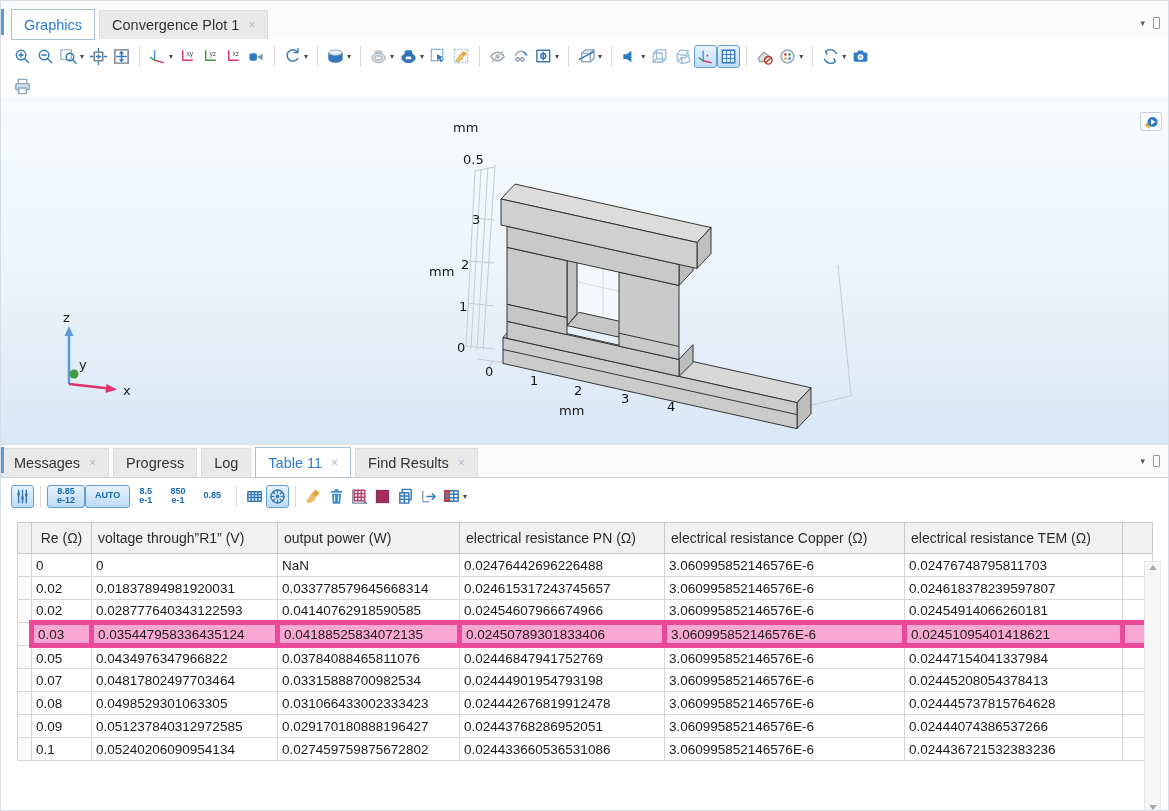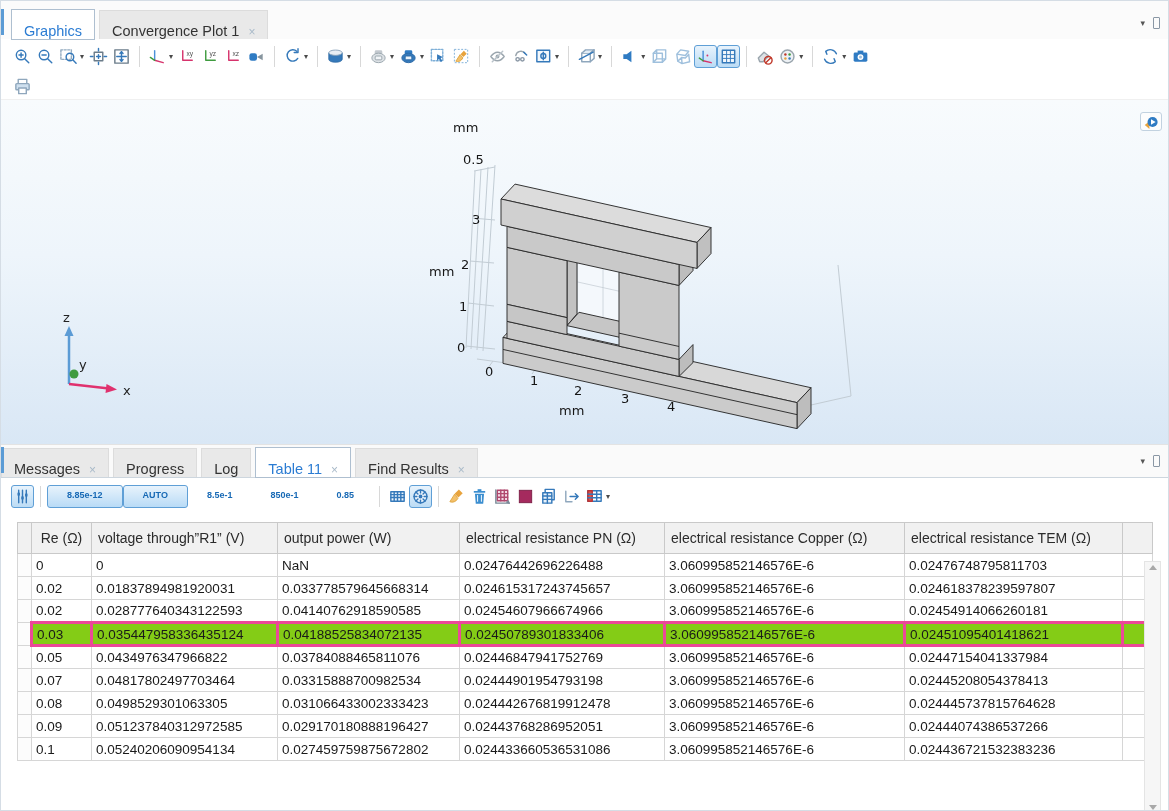--- a/index.html
+++ b/index.html
@@ -3,39 +3,39 @@
 <meta charset="utf-8">
 <style>
   *{box-sizing:border-box;margin:0;padding:0}
   body{font-family:"Liberation Sans",sans-serif;background:#fff}
   #app{width:1169px;height:811px;position:relative;background:#fff;overflow:hidden;border:1px solid #d5dde5}
 
   
   .tabbar{display:flex;align-items:flex-end;background:#fbfbfb;position:relative}
   .top-tabbar{height:38px;padding-left:10px}
   .accent{position:absolute;left:0;bottom:4px;width:3px;height:26px;background:#5b9bd5}
-  .tab{height:29px;display:flex;align-items:flex-end;padding:0 12px;font-size:14.5px;color:#333;
+  .tab{height:29px;display:flex;align-items:center;padding:0 12px;font-size:14.5px;color:#333;
        background:#e9e9e9;border:1px solid #dcdcdc;border-bottom:none;margin-right:4px;white-space:nowrap}
   .tab .x{margin-left:9px;color:#a9bac9;font-size:12px}
   .tab.active{background:#fff;border:1px solid #aebfd0;color:#2b7cd3;position:relative;z-index:3;margin-bottom:-1px;height:31px}
   .bar-right{position:absolute;right:8px;bottom:10px;display:flex;align-items:center;gap:8px}
   .dd-sm{font-size:9px;color:#555}
   .pin{width:7px;height:12px;border:1.5px solid #8a97a5;border-radius:1px}
 
   
   .gtoolbar{height:34px;display:flex;align-items:center;padding-left:10px;background:#fff}
   .gtoolbar2{height:26px;display:flex;align-items:center;padding-left:10px;background:#fff}
   .tbtn{width:23px;height:23px;display:flex;align-items:center;justify-content:center;border-radius:3px;flex:none}
   .tbtn svg{width:19px;height:19px}
   .tbtn.active{background:linear-gradient(#e8f3fc,#bcdcf5);border:1px solid #5f9fd6}
   .dd{font-size:8px;color:#4a4a4a;margin:0 3px 0 0;flex:none}
   .sep{width:1px;height:21px;background:#d8d8d8;margin:0 6px;flex:none}
   .ic{stroke:#3579ba;fill:none;stroke-width:1.5;stroke-linecap:round;stroke-linejoin:round}
-  .numbtn{min-width:26px;height:23px;display:flex;flex-direction:row;align-items:center;justify-content:center;
-          font-weight:bold;font-size:9px;line-height:9.5px;color:#1769b5;border-radius:3px;padding:0 19px;flex:none}
+  .numbtn{min-width:26px;height:23px;display:flex;flex-direction:column;align-items:center;justify-content:center;
+          font-weight:bold;font-size:9px;line-height:9.5px;color:#1769b5;border-radius:3px;padding:0 9px;flex:none}
   .numbtn.active{background:linear-gradient(#e8f3fc,#b9dbf6);border:1px solid #5f9fd6}
 
   
   .graphics{position:relative;height:345px;background:linear-gradient(#f8fbfd 0%,#eef5fb 45%,#d9e7f5 100%);border-top:1px solid #f0f0f0}
   .plot3d{position:absolute;left:380px;top:7px;width:500px;height:335px}
   .plot3d text{font-family:"DejaVu Sans",sans-serif;font-size:13px;fill:#151515}
   .triad{position:absolute;left:52px;top:208px;width:100px;height:100px}
   .triad text{font-family:"DejaVu Sans",sans-serif;font-size:13px;fill:#222}
   .float-btn{position:absolute;top:12px;right:6px;width:22px;height:19px;background:#fdfdfd;border:1px solid #c2d2e0;border-radius:3px;
              display:flex;align-items:center;justify-content:center}
@@ -43,21 +43,21 @@
   
   .bottom-tabbar{height:34px;border-top:1px solid #e3e3e3;border-bottom:1px solid #cdd6de;background:#fafafa}
   .btoolbar{height:36px;display:flex;align-items:center;padding-left:10px;background:#fff}
   .table-zone{position:relative;height:298px;background:#fff}
   table{border-collapse:collapse;table-layout:fixed;margin:8px 0 0 16px;font-size:13.5px;color:#1a1a1a}
   th{height:31px;background:#f1f1f1;border:1px solid #c9c9c9;font-weight:normal;font-size:14px;color:#2b2b2b;
      text-align:left;padding:0 6px;overflow:hidden;white-space:nowrap}
   th.c{text-align:center}
   td{height:23px;border:1px solid #d6d6d6;padding:0 0 0 4px;overflow:hidden;white-space:nowrap}
   td.gut{background:#fcfcfc;padding:0}
-  tr.sel td{background:#84cc16;border:3px solid #ec4899}
+  tr.sel td{background:#f9a8d4;border:5px solid #ec4899}
   tr.sel td.gut{background:#fcfcfc;border:1px solid #d6d6d6}
   .vscroll{position:absolute;left:1143px;top:39px;width:17px;height:253px;background:#f6f6f6;border:1px solid #e4e4e4;
            display:flex;flex-direction:column;justify-content:space-between;align-items:center;padding:3px 0}
   .tri-up{width:0;height:0;border-left:4px solid transparent;border-right:4px solid transparent;border-bottom:5px solid #a9a9a9}
   .tri-dn{width:0;height:0;border-left:4px solid transparent;border-right:4px solid transparent;border-top:5px solid #a9a9a9}
 </style>
 </head>
 <body>
 
 <div id="app">

